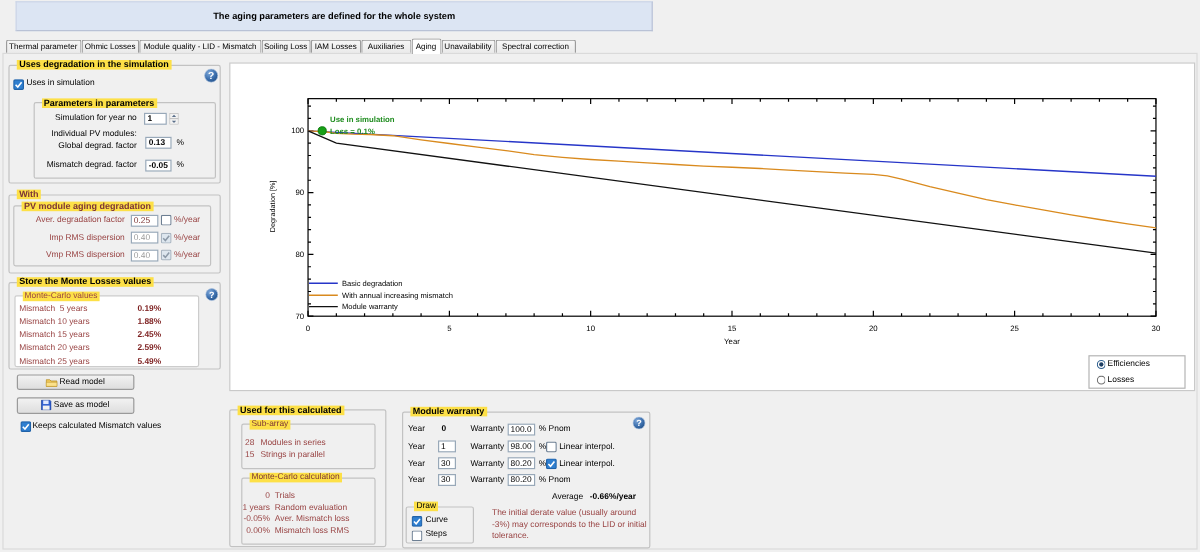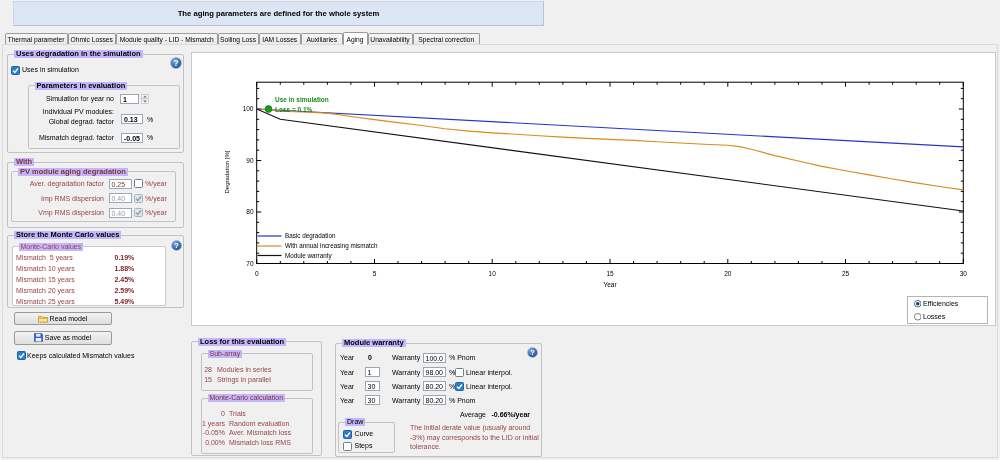--- a/index.html
+++ b/index.html
@@ -1,21 +1,21 @@
 <!DOCTYPE html>
 <html><head><meta charset="utf-8"><style>
 * { margin:0; padding:0; box-sizing:border-box; }
 html,body { width:1000px; height:460px; background:#f0f0f0; font-family:"Liberation Sans",sans-serif; font-size:7px; color:#000; overflow:hidden; }
 .abs { position:absolute; }
 .lb { position:absolute; white-space:nowrap; line-height:8px; }
 .b { font-weight:bold; }
 .m { color:#994444; }
 .dm { color:#7c1e1e; }
 .grp { position:absolute; border:1px solid #c2c2c2; border-radius:2px; }
-.grp>.t { position:absolute; top:-4.5px; left:6px; background:#c4b5fd; padding:0 2px; font-weight:bold; font-size:7.5px; line-height:8px; white-space:nowrap; }
+.grp>.t { position:absolute; top:-4.5px; left:6px; background:#fde047; padding:0 2px; font-weight:bold; font-size:7.5px; line-height:8px; white-space:nowrap; }
 .inp { position:absolute; background:#fff; border:1px solid #98a8b8; font-size:7px; line-height:8px; padding:1px 0 0 2px; white-space:nowrap; }
 .tab { position:absolute; top:33px; height:11.5px; font-size:6.7px; background:linear-gradient(#f6f6f6,#e9e9e9); border:1px solid #9b9b9b; border-bottom:none; border-radius:2px 2px 0 0; text-align:center; line-height:11px; white-space:nowrap; }
 .tab.on { top:31.5px; height:13.5px; background:#fff; z-index:3; line-height:13px; }
 .btn { position:absolute; background:linear-gradient(#f2f2f2,#dedede); border:1px solid #9a9a9a; border-radius:2px; text-align:center; line-height:12px; }
 </style></head>
 <body>
 
 <div class="abs" style="left:13px;top:1px;width:531px;height:25px;background:#dce5f3;border:1px solid #cdd5e6;border-bottom-color:#b9c2d6;border-right-color:#b9c2d6;"></div>
 <div class="lb b" style="left:13px;top:10px;width:531px;text-align:center;font-size:7.7px;">The aging parameters are defined for the whole system</div>
 
@@ -45,21 +45,21 @@
         <stop offset="0%" stop-color="#7fa8d9"></stop>
         <stop offset="55%" stop-color="#3f72b0"></stop>
         <stop offset="100%" stop-color="#1e4d85"></stop>
       </radialGradient>
     </defs>
     <circle cx="6.0" cy="6.0" r="5.5" fill="url(#qg17057)" stroke="#aac0dd" stroke-width="0.6"></circle>
     <text x="6.0" y="8.8" text-anchor="middle" font-family="Liberation Sans,sans-serif" font-size="8.5" font-weight="bold" fill="#fff">?</text>
   </svg>
 
 <div class="grp" style="left:27.5px;top:85px;width:152px;height:63.5px;">
-    <span class="t">Parameters in evaluation</span>
+    <span class="t">Parameters in parameters</span>
   </div>
 <div class="lb" style="left:30px;top:95px;width:84px;text-align:right;">Simulation for year no</div>
 <div class="inp b" style="left:120px;top:93.5px;width:19px;height:10px;">1</div>
 <svg class="abs" style="left:140.5px;top:93.5px;" width="8" height="10" viewBox="0 0 8 10">
     <rect x="0.5" y="0.5" width="7" height="4.5" fill="#f2f2f2" stroke="#b0b0b0" stroke-width="0.5"></rect>
     <rect x="0.5" y="5" width="7" height="4.5" fill="#f2f2f2" stroke="#b0b0b0" stroke-width="0.5"></rect>
     <path d="M2.2 3.4 L4 1.6 L5.8 3.4 Z" fill="#5a6f8a"></path>
     <path d="M2.2 6.6 L4 8.4 L5.8 6.6 Z" fill="#5a6f8a"></path>
   </svg>
 <div class="lb" style="left:30px;top:108px;width:84px;text-align:right;">Individual PV modules:</div>
@@ -91,21 +91,21 @@
 <div class="lb m" style="left:145px;top:194.5px;">%/year</div>
 <div class="lb m" style="left:20px;top:209px;width:84px;text-align:right;">Vmp RMS dispersion</div>
 <div class="inp" style="left:108.5px;top:207.5px;width:23px;height:10px;color:#9a9a9a;">0.40</div>
 <svg class="abs" style="left:133.5px;top:208px;" width="9" height="9" viewBox="0 0 9 9">
     <rect x="0.5" y="0.5" width="8" height="8" rx="1" fill="#dde6ee" stroke="#a8b4c0"></rect>
     <path d="M2 4.6l1.8 1.9 3.2-4" stroke="#8d9aa8" stroke-width="1.3" fill="none"></path>
   </svg>
 <div class="lb m" style="left:145px;top:209px;">%/year</div>
 
 <div class="grp" style="left:7px;top:234.5px;width:177px;height:73.5px;">
-    <span class="t">Store the Monte Carlo values</span>
+    <span class="t">Store the Monte Losses values</span>
   </div>
 <svg class="abs" style="left:171px;top:239.5px;" width="11" height="11" viewBox="0 0 11 11">
     <defs>
       <radialGradient id="qg171239.5" cx="35%" cy="30%" r="80%">
         <stop offset="0%" stop-color="#7fa8d9"></stop>
         <stop offset="55%" stop-color="#3f72b0"></stop>
         <stop offset="100%" stop-color="#1e4d85"></stop>
       </radialGradient>
     </defs>
     <circle cx="5.5" cy="5.5" r="5.0" fill="url(#qg171239.5)" stroke="#aac0dd" stroke-width="0.6"></circle>
@@ -283,21 +283,21 @@
     <circle cx="3.75" cy="3.75" r="3.3" fill="#fff" stroke="#2e5f8f" stroke-width="0.9"></circle>
     <circle cx="3.75" cy="3.75" r="1.8" fill="#1d3e63"></circle>
   </svg>
 <div class="lb" style="left:923px;top:300px;">Efficiencies</div>
 <svg class="abs" style="left:913.5px;top:313px;" width="7.5" height="7.5" viewBox="0 0 7.5 7.5">
     <circle cx="3.75" cy="3.75" r="3.3" fill="#fff" stroke="#707070" stroke-width="0.9"></circle>
   </svg>
 <div class="lb" style="left:923px;top:313px;">Losses</div>
 
 <div class="grp" style="left:191px;top:341px;width:131px;height:115px;">
-    <span class="t">Loss for this evaluation</span>
+    <span class="t">Used for this calculated</span>
   </div>
 <div class="grp" style="left:200.5px;top:353px;width:112.5px;height:37.5px;">
     <span class="t" style="font-weight:normal;color:#7c3535;font-size:7px;">Sub-array</span>
   </div>
 <div class="lb m" style="left:198px;top:366px;width:14px;text-align:right;">28</div>
 <div class="lb m" style="left:217px;top:366px;">Modules in series</div>
 <div class="lb m" style="left:198px;top:375.5px;width:14px;text-align:right;">15</div>
 <div class="lb m" style="left:217px;top:375.5px;">Strings in parallel</div>
 <div class="grp" style="left:200.5px;top:397.5px;width:112.5px;height:56px;">
     <span class="t" style="font-weight:normal;color:#7c3535;font-size:7px;">Monte-Carlo calculation</span>

